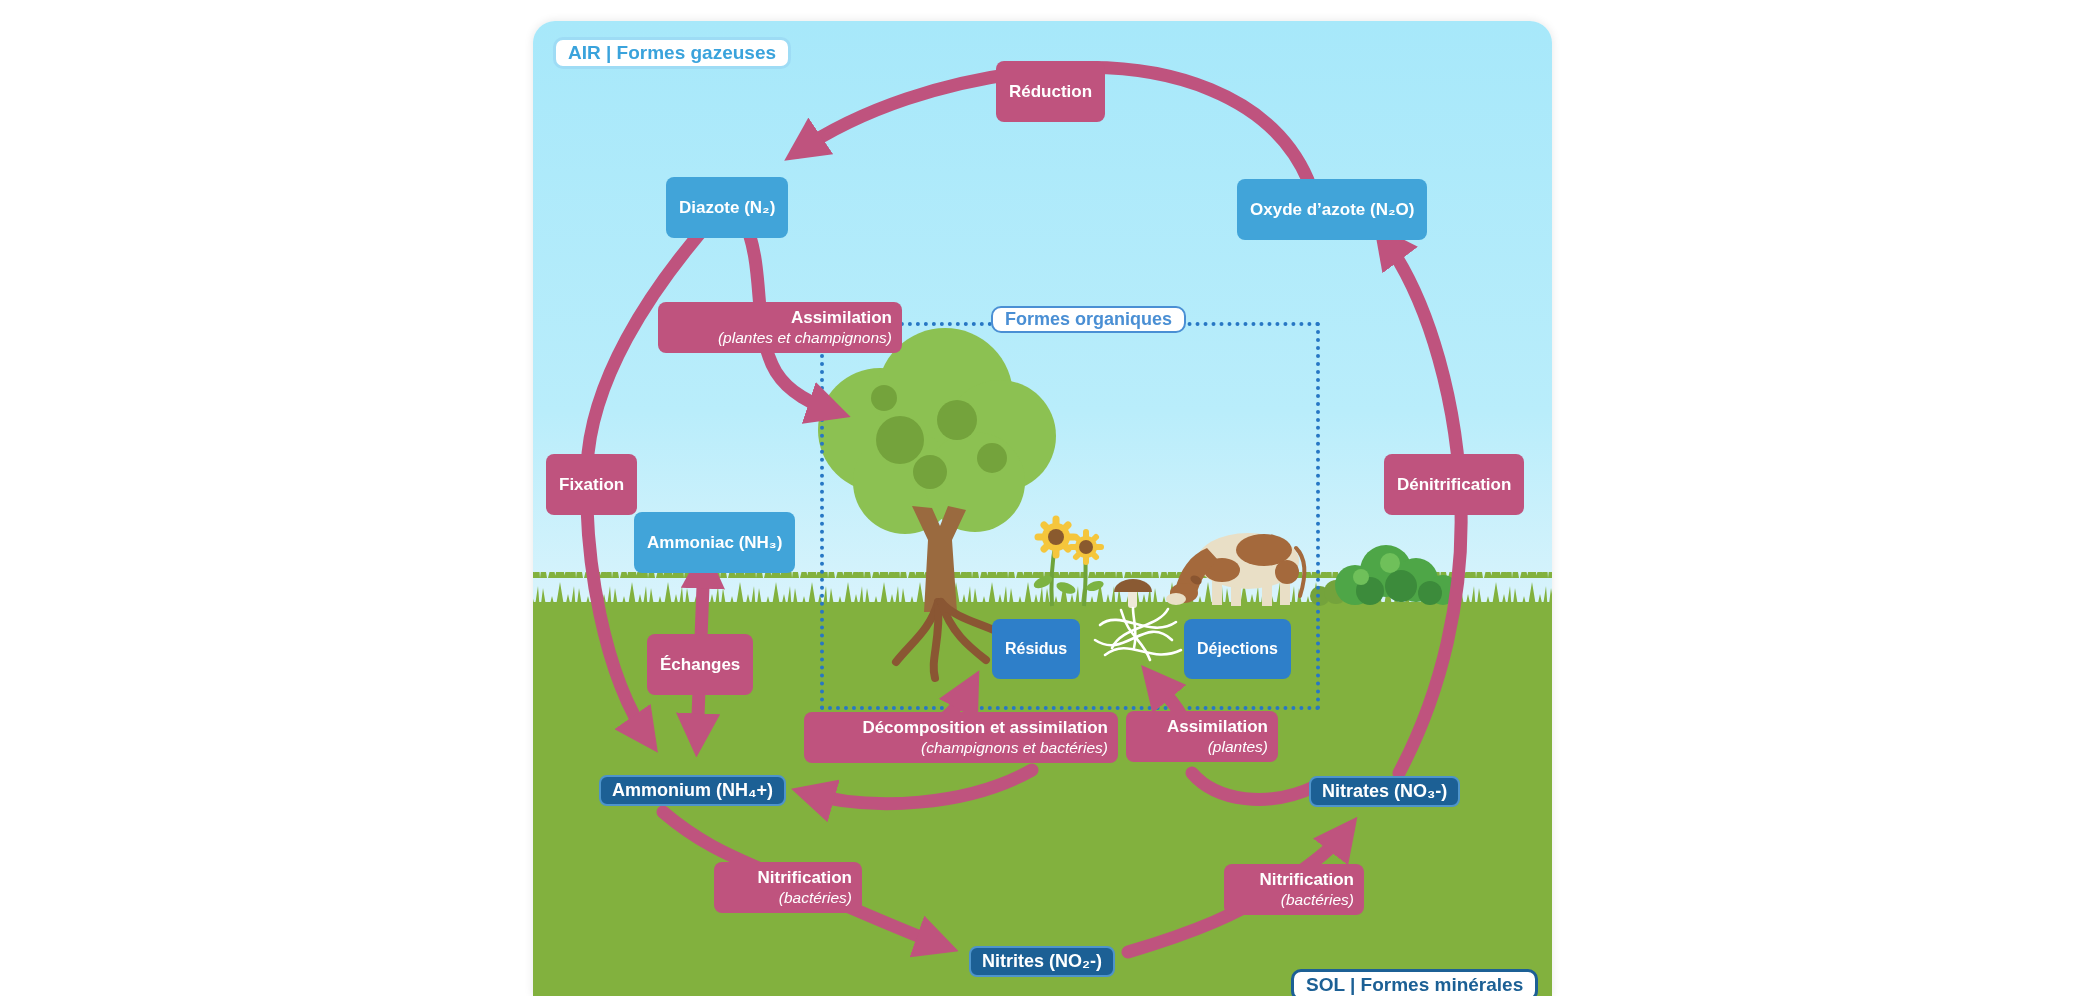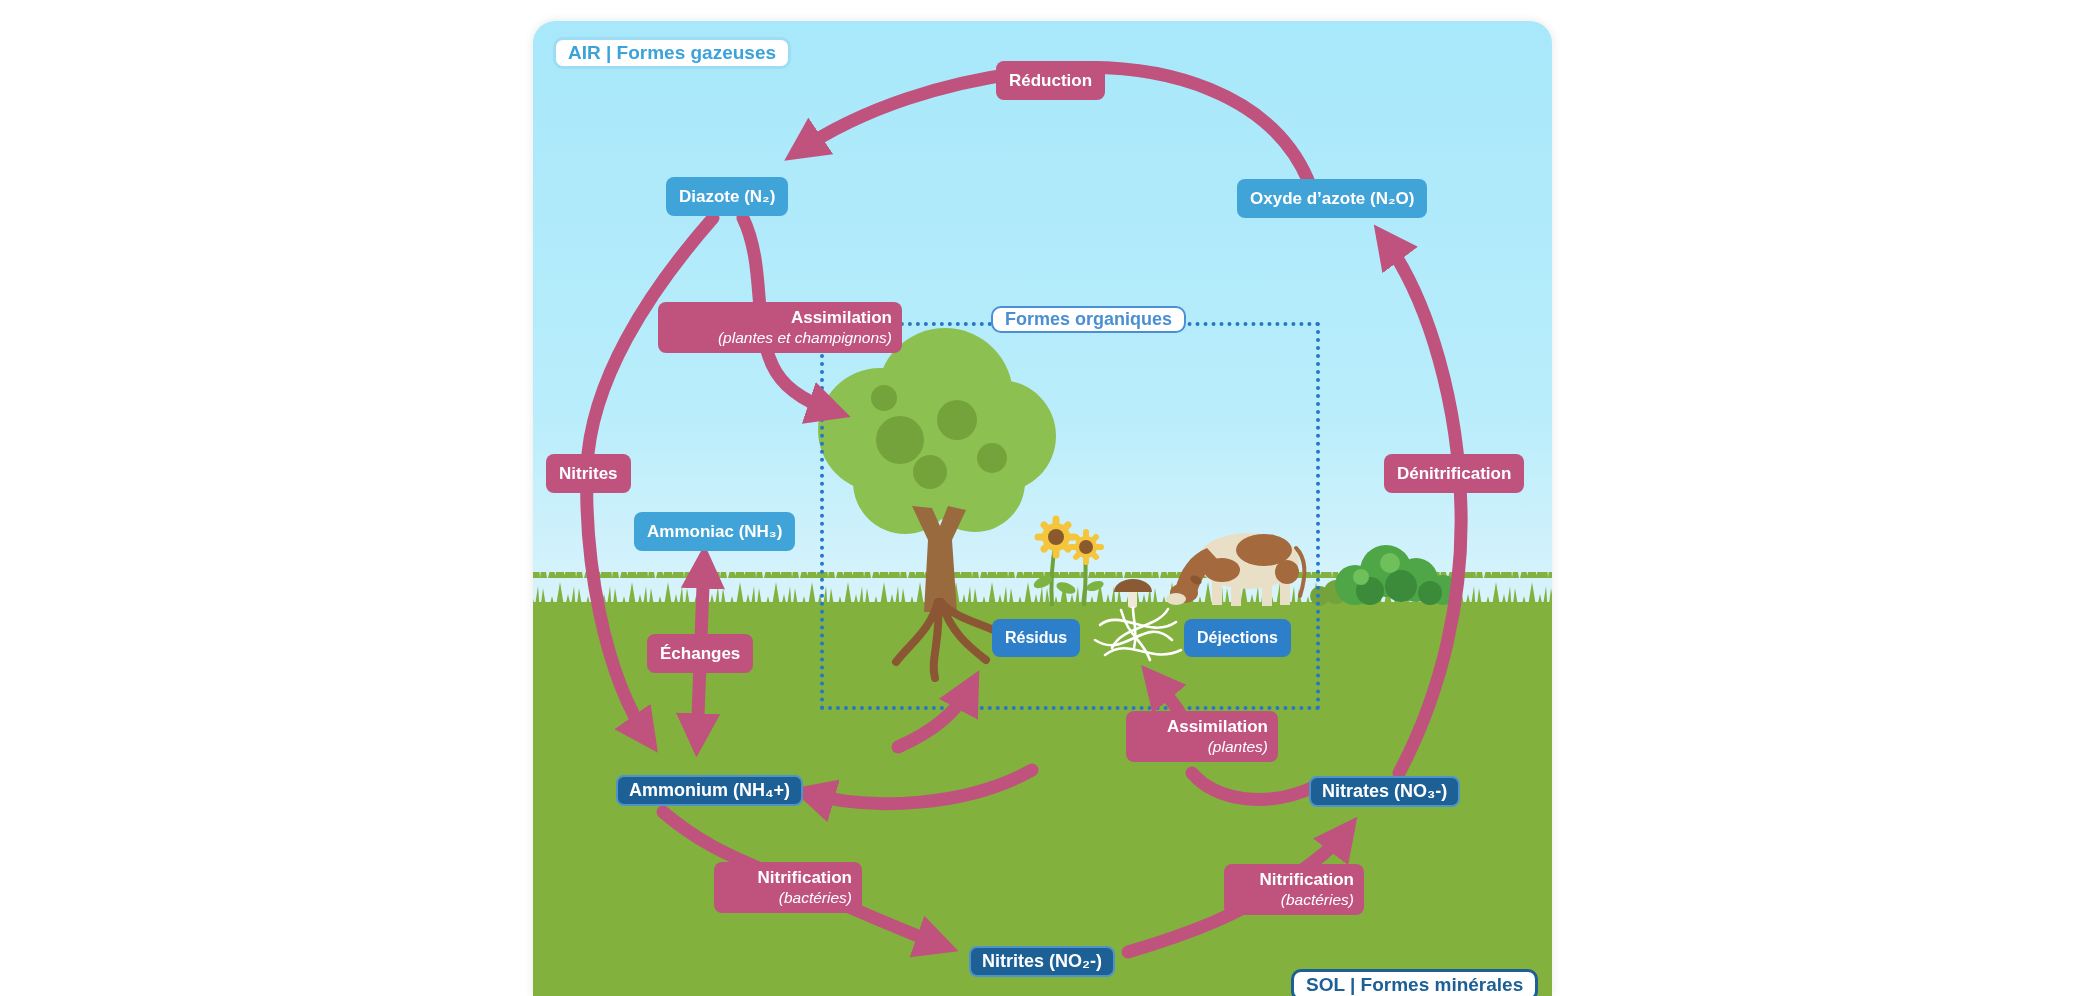--- a/index.html
+++ b/index.html
@@ -13,21 +13,21 @@
     background:linear-gradient(180deg,#a7e8fa 0%,#b9edfb 40%,#dcf4fc 62%,#e8f8fd 100%);
     box-shadow:0 0 10px rgba(0,0,0,.10);
   }
   svg.layer{position:absolute;left:0;top:0;width:1019px;height:975px;display:block;}
   .dotted-box{
     position:absolute;left:287px;top:301px;width:492px;height:380px;
     border:4px dotted #2777c4;border-radius:2px;
   }
   .badge{
     position:absolute;color:#fff;font-weight:bold;font-size:17px;line-height:1.25;
-    padding:9px 13px;border-radius:8px;white-space:nowrap;
+    padding:20px 13px;border-radius:8px;white-space:nowrap;
   }
   .badge.pink{background:#bf537e;}
   .badge.gas{background:#41a4d9;}
   .badge.organic{background:#2e7fc9;font-size:16px;}
   .badge.mineral{background:#1c6095;border:2px solid #4e94cb;padding:2px 11px;font-size:18px;}
   .badge.multi{white-space:normal;text-align:right;padding:5px 10px;}
   .badge .sub{display:block;font-weight:normal;font-style:italic;font-size:15.5px;}
   .plate{
     position:absolute;background:#ffffff;font-weight:bold;font-size:19px;
     padding:2px 12px;border-radius:10px;white-space:nowrap;
@@ -160,26 +160,30 @@
       <path d="M1128 952 C1196 932 1240 913 1277 888 C1315 862 1335 846 1348 829" marker-end="url(#ah)"></path>
       <path d="M1399 773 C1443 690 1463 596 1461 510 C1459 408 1430 300 1383 237" marker-end="url(#ah)"></path>
     </g>
   </svg>
 
   <div class="plate air" style="left:20px;top:16px;">AIR | Formes gazeuses</div>
   <div class="plate organic" style="left:458px;top:285px;">Formes organiques</div>
   <div class="plate soil" style="left:758px;top:948px;">SOL | Formes minérales</div>
 
   <div class="badge pink" style="left:463px;top:40px;">Réduction</div>
-  <div class="badge pink" style="left:13px;top:433px;">Nitrites</div>
+  <div class="badge pink" style="left:13px;top:433px;">Fixation</div>
   <div class="badge pink multi" style="left:125px;top:281px;width:224px;">
     <span>Assimilation</span>
     <span class="sub">(plantes et champignons)</span>
   </div>
   <div class="badge pink" style="left:114px;top:613px;">Échanges</div>
+  <div class="badge pink multi" style="left:271px;top:691px;width:294px;">
+    <span>Décomposition et assimilation</span>
+    <span class="sub">(champignons et bactéries)</span>
+  </div>
   <div class="badge pink multi" style="left:593px;top:690px;width:132px;">
     <span>Assimilation</span>
     <span class="sub">(plantes)</span>
   </div>
   <div class="badge pink multi" style="left:181px;top:841px;width:128px;">
     <span>Nitrification</span>
     <span class="sub">(bactéries)</span>
   </div>
   <div class="badge pink multi" style="left:691px;top:843px;width:120px;">
     <span>Nitrification</span>
@@ -187,17 +191,17 @@
   </div>
   <div class="badge pink" style="left:851px;top:433px;">Dénitrification</div>
 
   <div class="badge gas" style="left:133px;top:156px;">Diazote (N₂)</div>
   <div class="badge gas" style="left:704px;top:158px;">Oxyde d’azote (N₂O)</div>
   <div class="badge gas" style="left:101px;top:491px;">Ammoniac (NH₃)</div>
 
   <div class="badge organic" style="left:459px;top:598px;">Résidus</div>
   <div class="badge organic" style="left:651px;top:598px;">Déjections</div>
 
-  <div class="badge mineral" style="left:66px;top:754px;margin-left:17px;">Ammonium (NH₄+)</div>
+  <div class="badge mineral" style="left:66px;top:754px;">Ammonium (NH₄+)</div>
   <div class="badge mineral" style="left:776px;top:755px;">Nitrates (NO₃-)</div>
   <div class="badge mineral" style="left:436px;top:925px;">Nitrites (NO₂-)</div>
 
 </div>
 
 </body></html>

